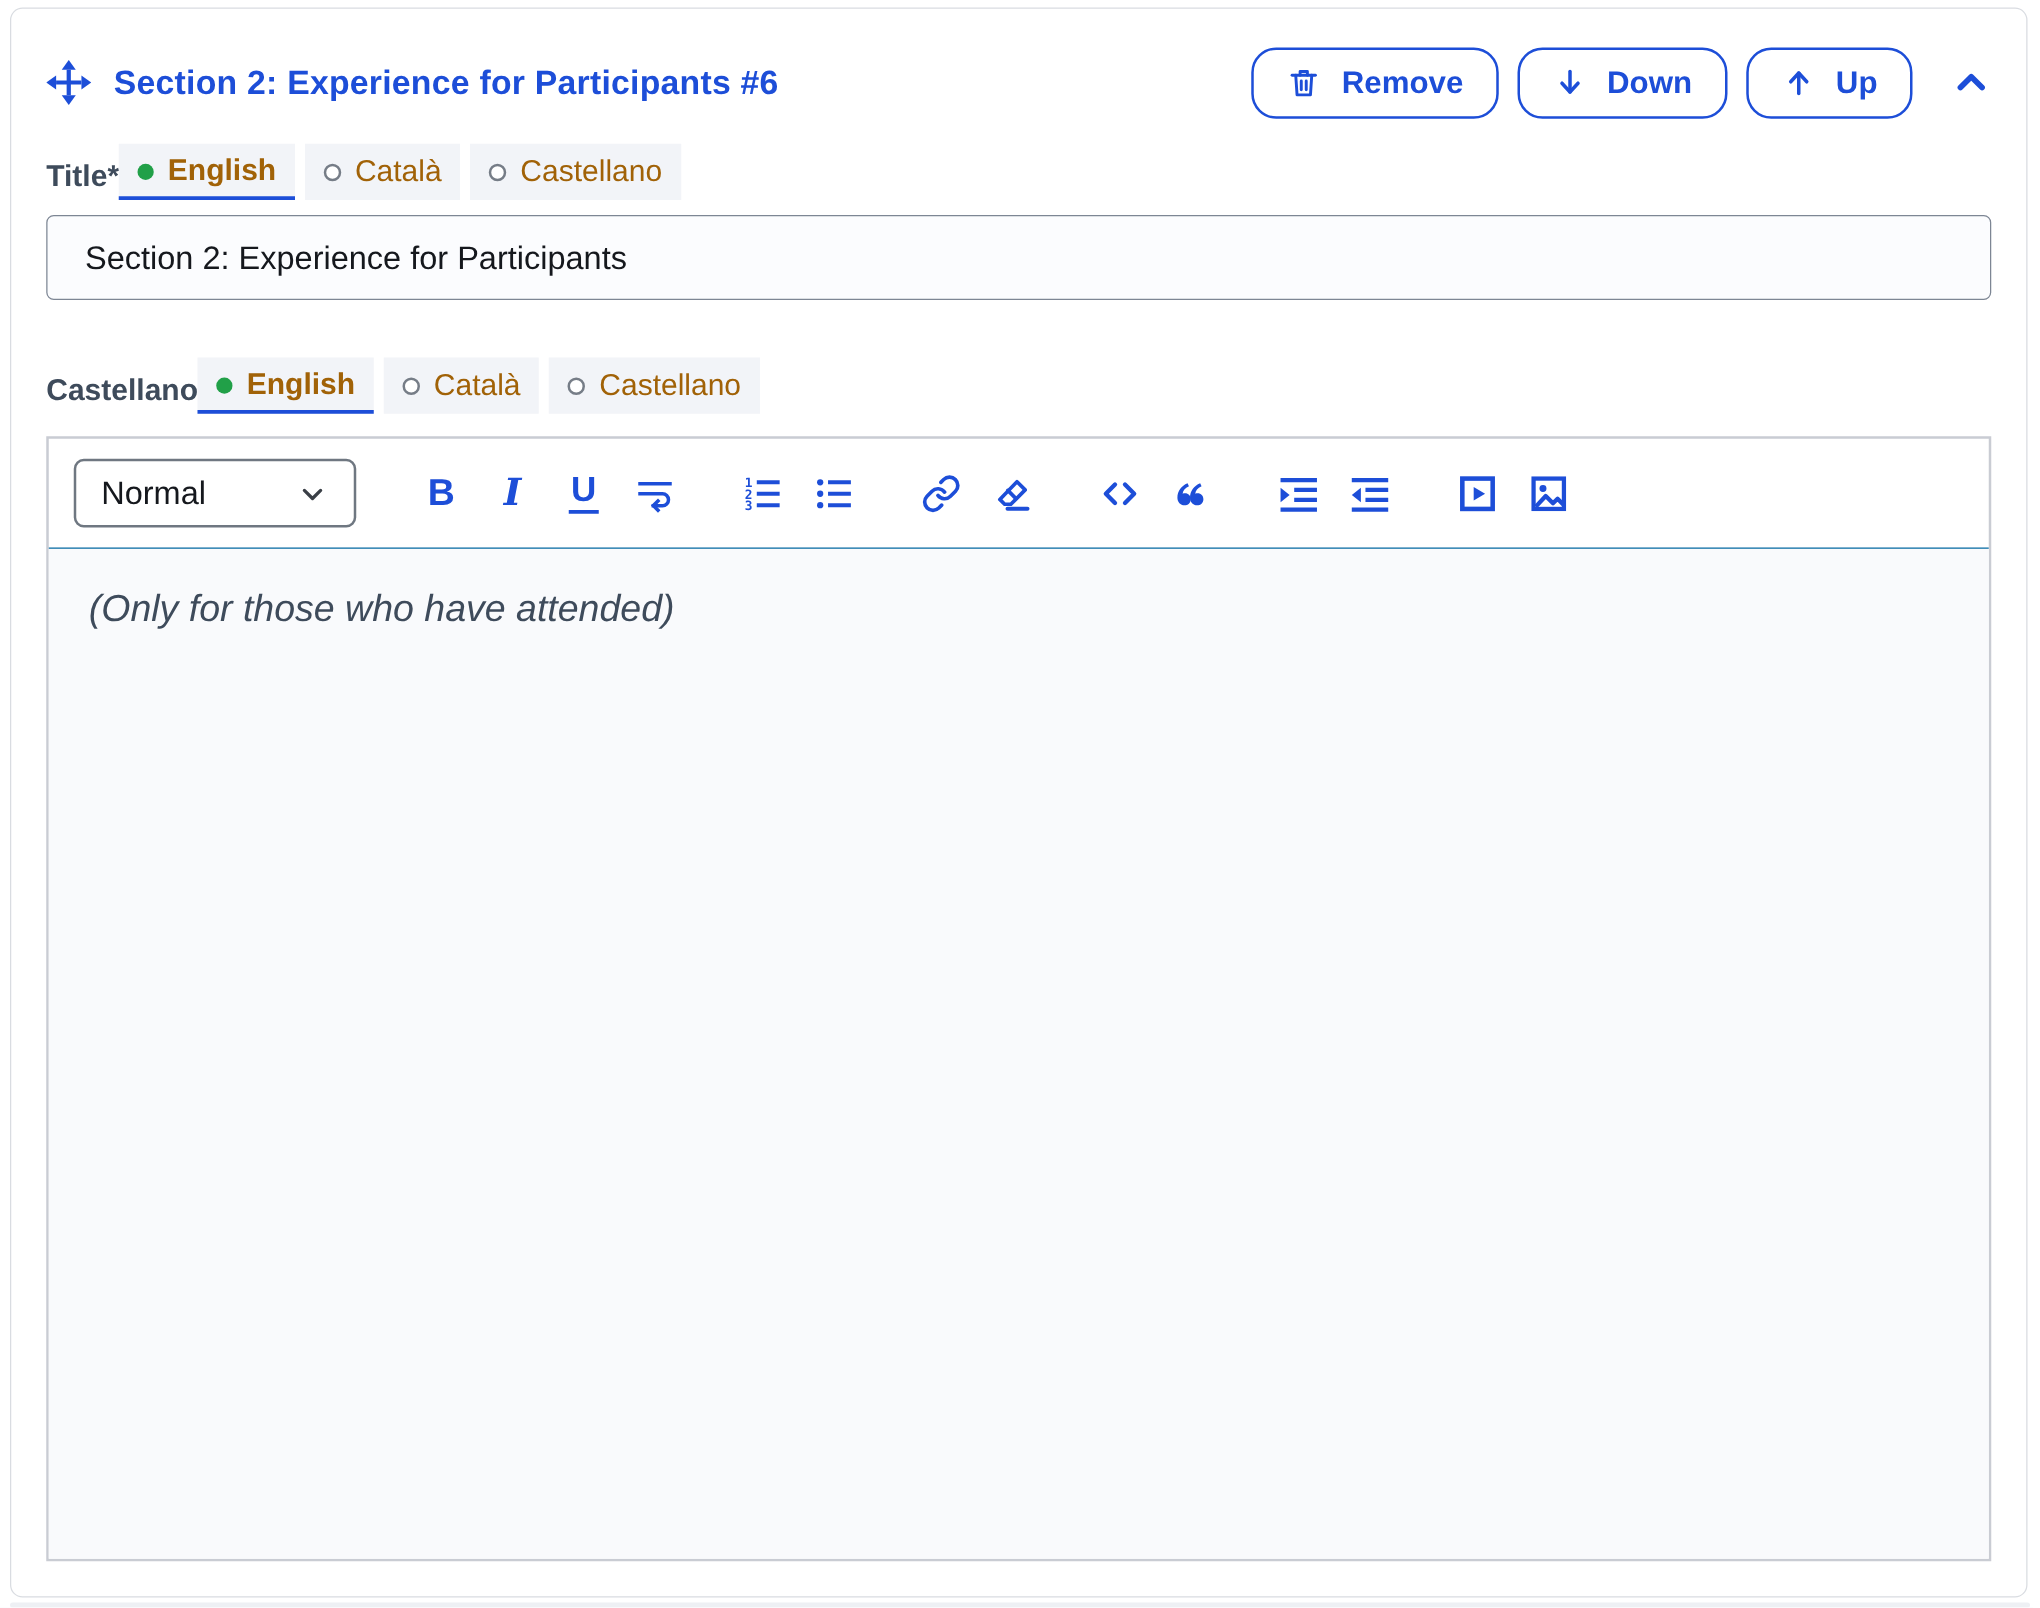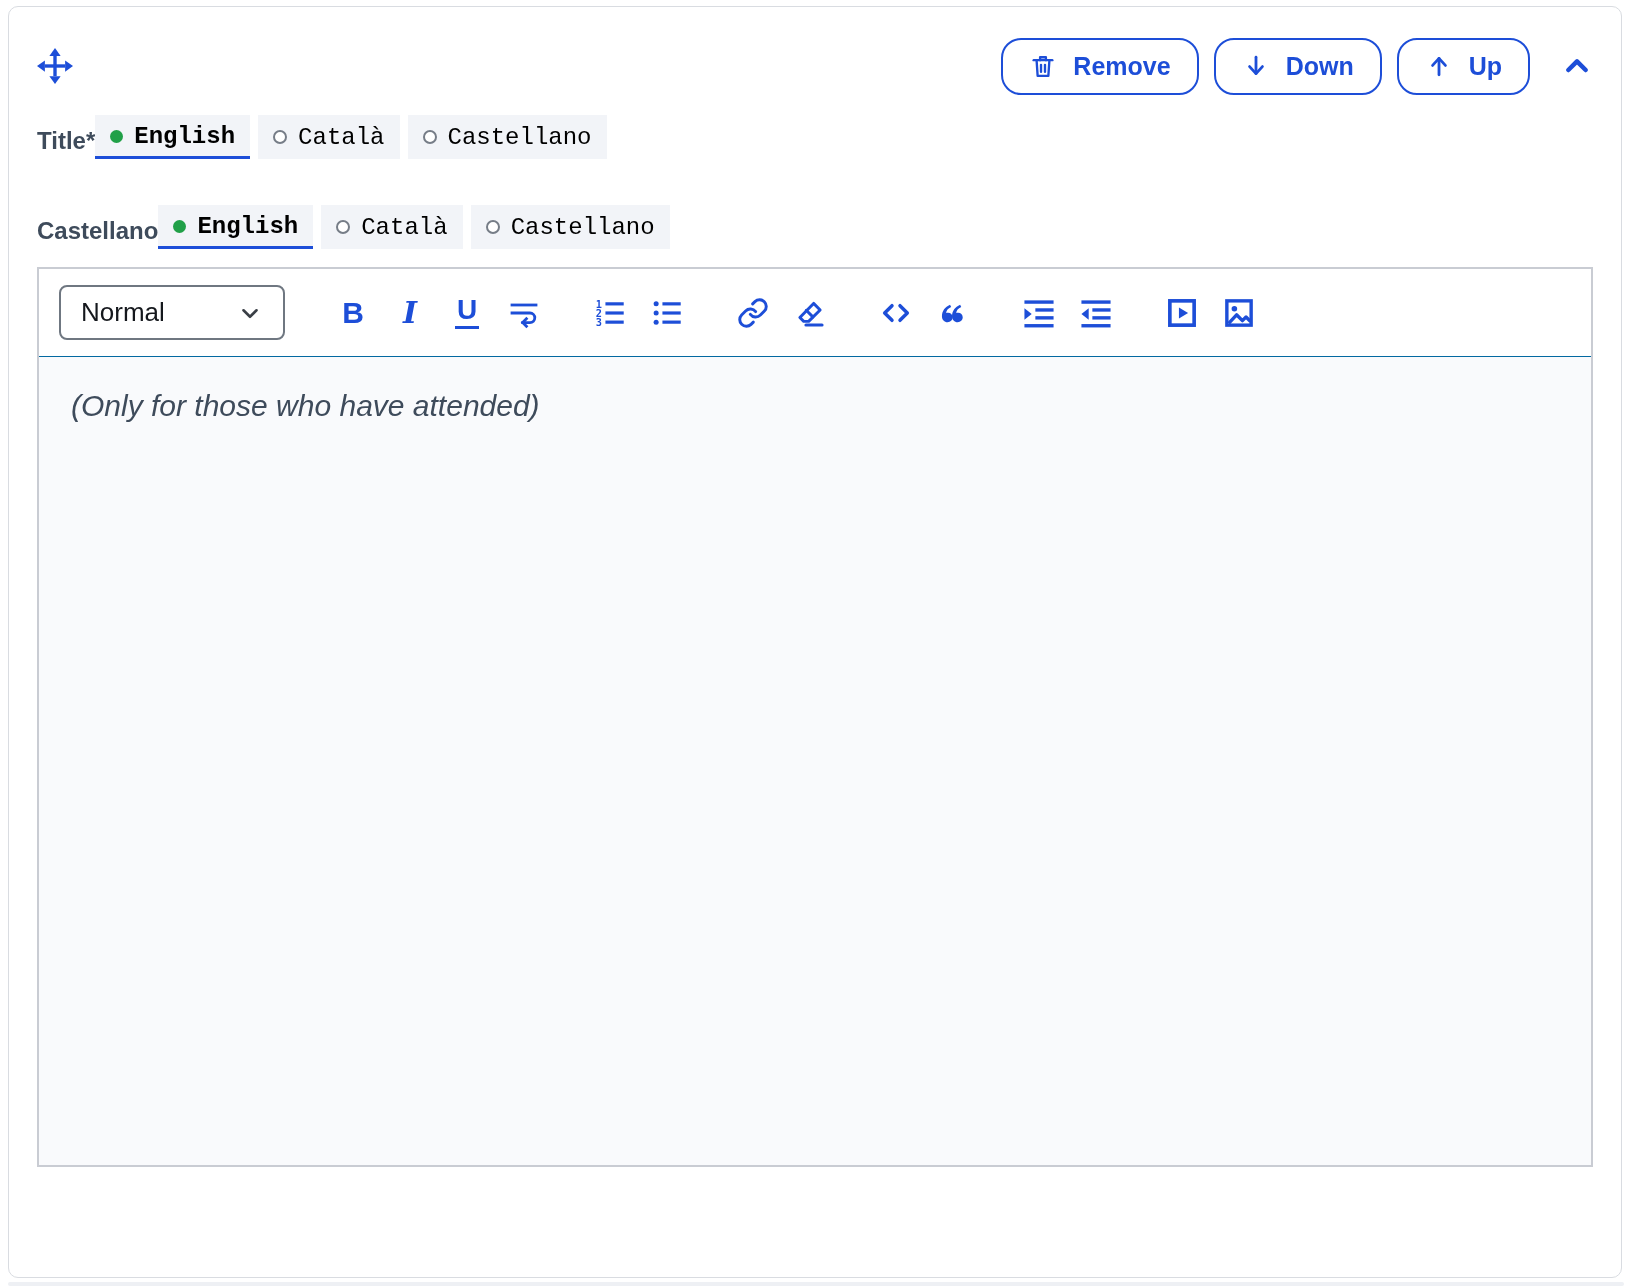--- a/index.html
+++ b/index.html
@@ -28,21 +28,21 @@
     font-family:"Liberation Sans", sans-serif;
   }
   .collapse-wrap{margin-left:16px;display:flex;align-items:center;cursor:pointer;}
   
   .field-row{display:flex;align-items:flex-end;justify-content:flex-start;margin-top:16px;}
   .field-row.desc{margin-top:46px;}
   .field-label{font-size:24px;font-weight:700;color:#3e4b5b;padding-bottom:4px;}
   .lang-tabs{display:flex;gap:8px;align-items:stretch;}
   .lang-tab{
     display:flex;align-items:center;gap:11px;background:#f2f4f8;
-    padding:8px 15px;font-size:24px;color:#000000;cursor:pointer;font-family:Liberation Mono, monospace;
+    padding:8px 15px;font-size:24px;color:#a16207;cursor:pointer;
   }
   .lang-tab.selected{font-weight:700;border-bottom:3px solid #1d4ed8;padding-bottom:6px;}
   .dot{width:13px;height:13px;border-radius:50%;background:#21a048;flex:0 0 auto;}
   .circle{width:14px;height:14px;border-radius:50%;border:2.5px solid #767d87;background:#fff;flex:0 0 auto;box-sizing:border-box;}
   
   .text-input{
     display:block;margin-top:12px;width:100%;height:68px;box-sizing:border-box;
     border:1px solid #7d8694;border-radius:6px;background:#fbfcfe;
     font-size:26px;color:#15181d;padding:0 30px;
     font-family:"Liberation Sans", sans-serif;
@@ -84,20 +84,21 @@
       <span>
         <svg width="36" height="36" viewBox="0 0 32 32" fill="#1d4ed8" stroke="#1d4ed8">
           <line x1="16" y1="7" x2="16" y2="25" stroke-width="3"></line>
           <line x1="7" y1="16" x2="25" y2="16" stroke-width="3"></line>
           <polygon points="16,0 11,7 21,7" stroke="none"></polygon>
           <polygon points="16,32 11,25 21,25" stroke="none"></polygon>
           <polygon points="0,16 7,11 7,21" stroke="none"></polygon>
           <polygon points="32,16 25,11 25,21" stroke="none"></polygon>
         </svg>
       </span>
+      <span class="header-title">Section 2: Experience for Participants #6</span>
     </div>
     <div class="header-right">
       <button class="btn">
         <span>
           <svg width="28" height="28" viewBox="0 0 24 24" fill="none" stroke="#1d4ed8" stroke-width="2" stroke-linecap="round" stroke-linejoin="round">
             <path d="M4 7h16"></path>
               <path d="M9.5 7V4.5h5V7"></path>
             <path d="M6.5 7l.9 13.5h9.2L17.5 7"></path>
             <path d="M10.3 11v6"></path>
               <path d="M13.7 11v6"></path>
@@ -144,20 +145,21 @@
         <span class="circle"></span>
         <span>Català</span>
       </div>
       <div class="lang-tab">
         <span class="circle"></span>
         <span>Castellano</span>
       </div>
     </div>
   </div>
 
+  <input class="text-input" type="text" value="Section 2: Experience for Participants" style="">
 
   <div class="field-row desc">
     <span class="field-label">Castellano</span>
     <div class="lang-tabs">
       <div class="lang-tab selected">
         <span class="dot"></span>
         <span>English</span>
       </div>
       <div class="lang-tab">
         <span class="circle"></span>

